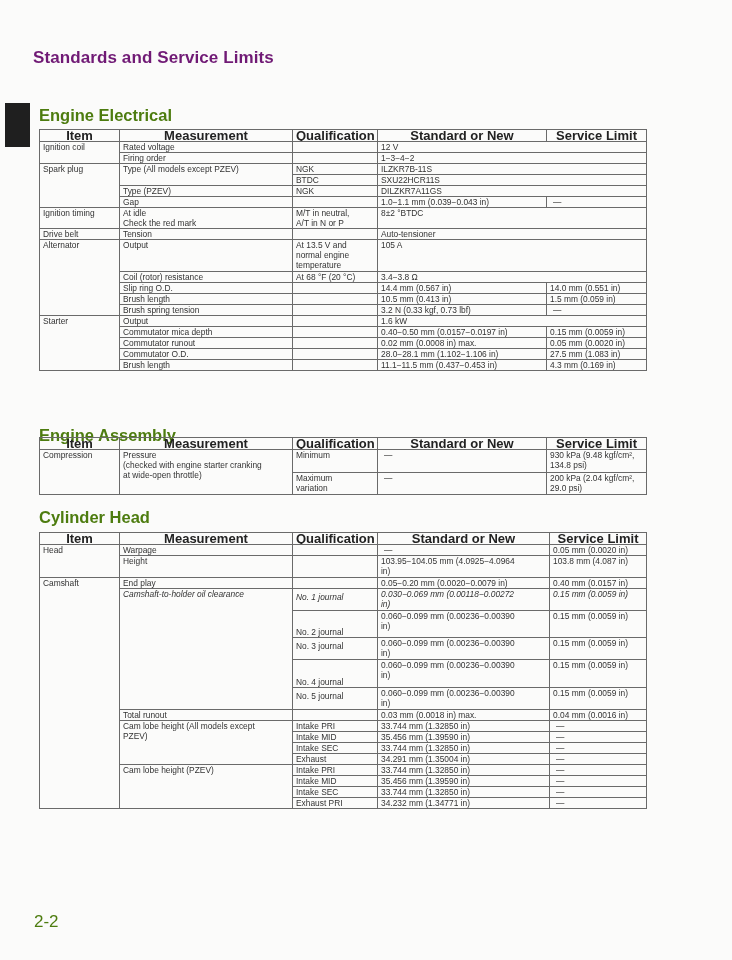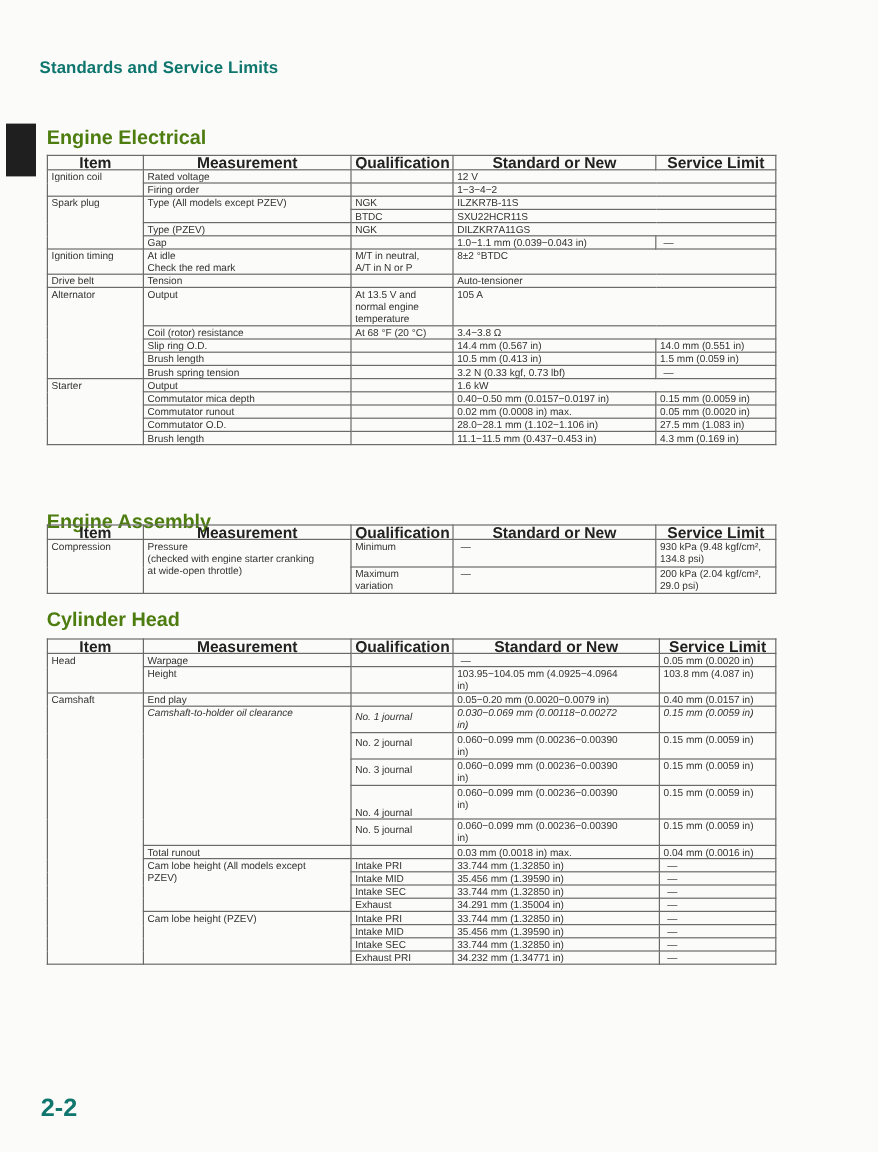--- a/index.html
+++ b/index.html
@@ -1,21 +1,21 @@
 <!DOCTYPE html>
 <html><head>
 <meta charset="utf-8">
 <style>
   html, body { margin: 0; padding: 0; }
   body {
     width: 732px; height: 960px; background: #fbfbfa; position: relative; overflow: hidden;
     font-family: "Liberation Sans", sans-serif; color: #2a2a2a;
   }
   .page-title {
-    position: absolute; left: 33px; top: 48px; font-size: 14px; font-weight: bold; color: #0f766e;
+    position: absolute; left: 33px; top: 48px; font-size: 17px; font-weight: bold; color: #701a75;
     letter-spacing: 0.1px;
   }
   .tab-marker {
     position: absolute; left: 5px; top: 103px; width: 25px; height: 44px; background: #1f1f1f;
   }
   .section-title {
     position: absolute; left: 39px; font-size: 16.5px; font-weight: bold; color: #4d7c0f;
   }
   table.spec {
     position: absolute; left: 39px; width: 607px; border-collapse: collapse;
@@ -26,21 +26,21 @@
     overflow: hidden; white-space: nowrap;
   }
   table.spec th {
     font-weight: bold; text-align: center; font-size: 13px; height: 11px; line-height: 11px; color: #222;
   }
   table.spec { border: 1.5px solid #555; }
   table.spec td.wrap { white-space: normal; }
   table.spec tr.r { height: 10.8px; }
   .dash { padding-left: 6px !important; }
   .page-number {
-    position: absolute; left: 34px; top: 912px; font-size: 21px; font-weight: bold; color: #0f766e;
+    position: absolute; left: 34px; top: 912px; font-size: 17px; font-weight: normal; color: #4d7c0f;
   }
 </style>
 </head>
 <body>
 
 <div class="page-title">Standards and Service Limits</div>
 <div class="tab-marker"></div>
 
 <div class="section-title" style="top:106px;">Engine Electrical</div>
 <table class="spec" style="top:129px;">
@@ -253,21 +253,21 @@
     <td>0.40 mm (0.0157 in)</td>
   </tr>
   <tr style="height:22px;font-style:italic;">
     <td rowspan="5">Camshaft-to-holder oil clearance</td>
     <td style="padding-top:3px">No. 1 journal</td>
     <td style="white-space:pre-line">0.030−0.069 mm (0.00118−0.00272
 in)</td>
     <td>0.15 mm (0.0059 in)</td>
   </tr>
   <tr style="height:22px;">
-    <td style="padding-top:3px">No. 2 journal</td>
+    <td style="padding-top:16px">No. 2 journal</td>
     <td style="white-space:pre-line">0.060−0.099 mm (0.00236−0.00390
 in)</td>
     <td>0.15 mm (0.0059 in)</td>
   </tr>
   <tr style="height:22px;">
     <td style="padding-top:3px">No. 3 journal</td>
     <td style="white-space:pre-line">0.060−0.099 mm (0.00236−0.00390
 in)</td>
     <td>0.15 mm (0.0059 in)</td>
   </tr>

